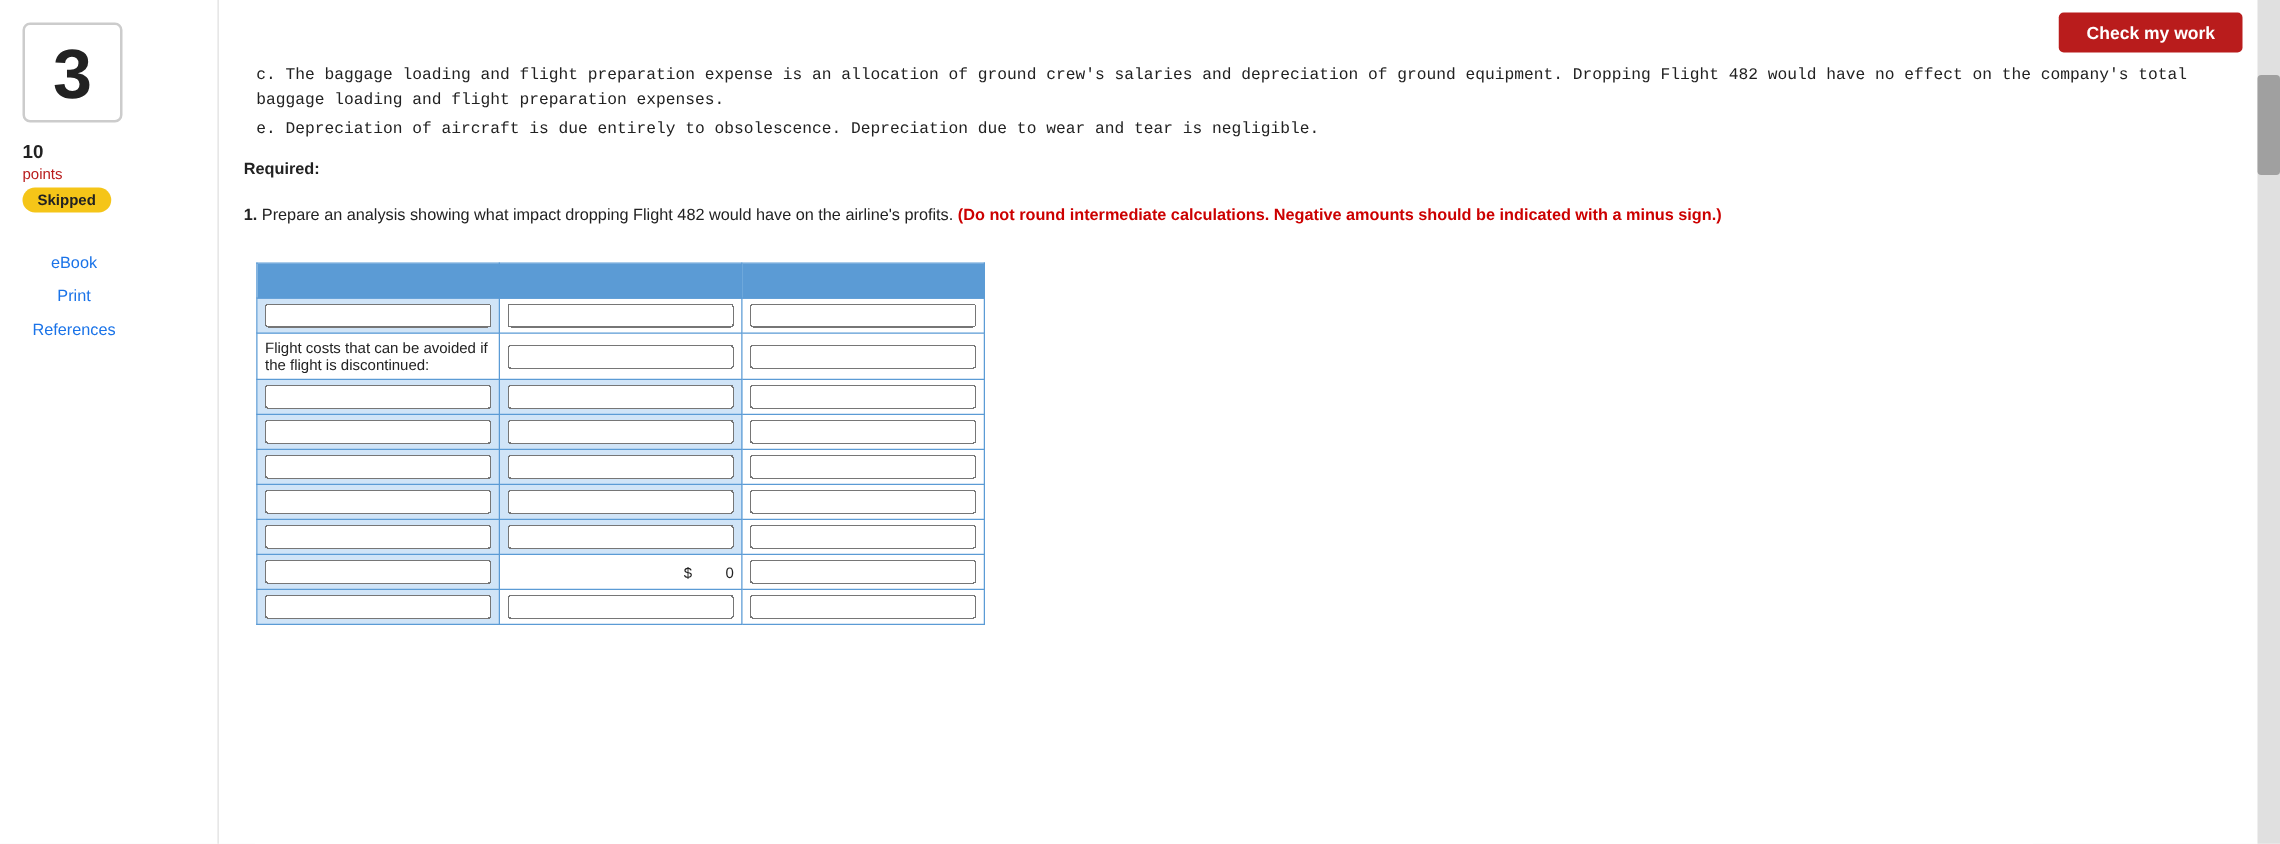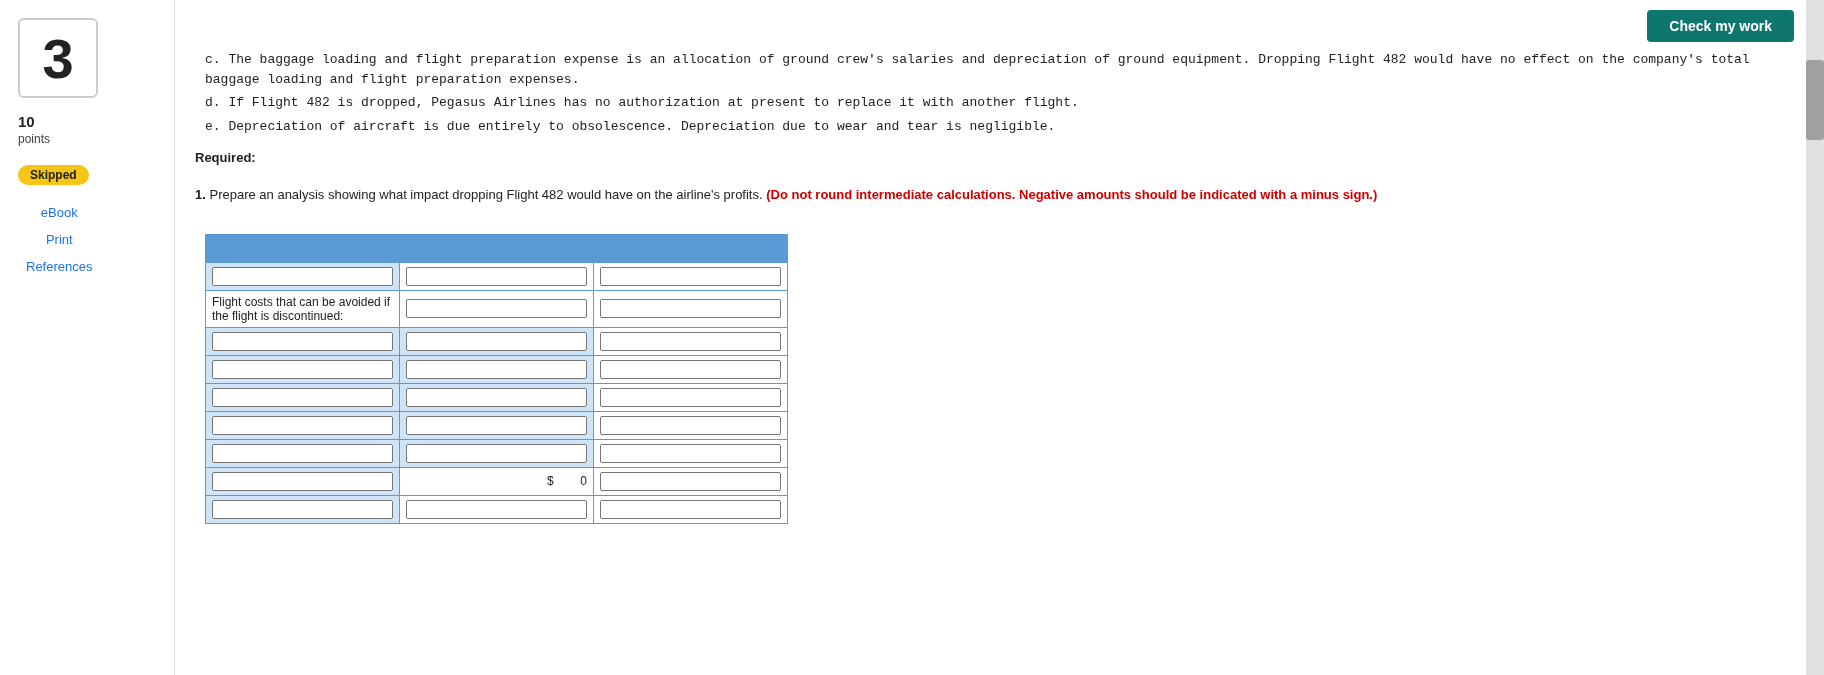--- a/index.html
+++ b/index.html
@@ -40,31 +40,31 @@
       margin-bottom: 14px;
     }
     .points-label {
       font-size: 15px;
       font-weight: bold;
       color: #222;
       line-height: 1.3;
     }
     .points-sub {
       font-size: 12px;
-      color: #404040;
-      margin-bottom: 19px;
+      color: #b91c1c;
+      margin-bottom: 4px;
     }
     .skipped-badge {
       background: #f5c518;
       color: #222;
       font-weight: bold;
       font-size: 12px;
       border-radius: 12px;
       padding: 3px 12px;
-      margin-bottom: 8px;
+      margin-bottom: 20px;
     }
     .sidebar-links {
       display: flex;
       flex-direction: column;
       gap: 4px;
       margin-top: 8px;
     }
     .sidebar-link {
       color: #1a73e8;
       font-size: 13px;
@@ -84,21 +84,21 @@
       overflow: hidden;
     }
 
     
     .top-bar {
       display: flex;
       justify-content: flex-end;
       margin-bottom: 8px;
     }
     .check-btn {
-      background: #0f766e;
+      background: #b91c1c;
       color: #fff;
       border: none;
       border-radius: 4px;
       padding: 8px 22px;
       font-size: 14px;
       font-weight: bold;
       cursor: pointer;
     }
 
     
@@ -204,21 +204,20 @@
 
   <div class="main-content">
     <div class="top-bar">
       <button class="check-btn">Check my work</button>
     </div>
 
     <div class="content-area">
 
       <ul class="info-list">
         <li>c. The baggage loading and flight preparation expense is an allocation of ground crew's salaries and depreciation of ground equipment. Dropping Flight 482 would have no effect on the company's total baggage loading and flight preparation expenses.</li>
-        <li>d. If Flight 482 is dropped, Pegasus Airlines has no authorization at present to replace it with another flight.</li>
         <li>e. Depreciation of aircraft is due entirely to obsolescence. Depreciation due to wear and tear is negligible.</li>
       </ul>
 
       <div class="required-label">
         <span>Required:</span>
       </div>
       <div class="question-text">
         <strong>1.</strong>
         <span>Prepare an analysis showing what impact dropping Flight 482 would have on the airline's profits.</span>
         <span class="red-bold">(Do not round intermediate calculations. Negative amounts should be indicated with a minus sign.)</span>

